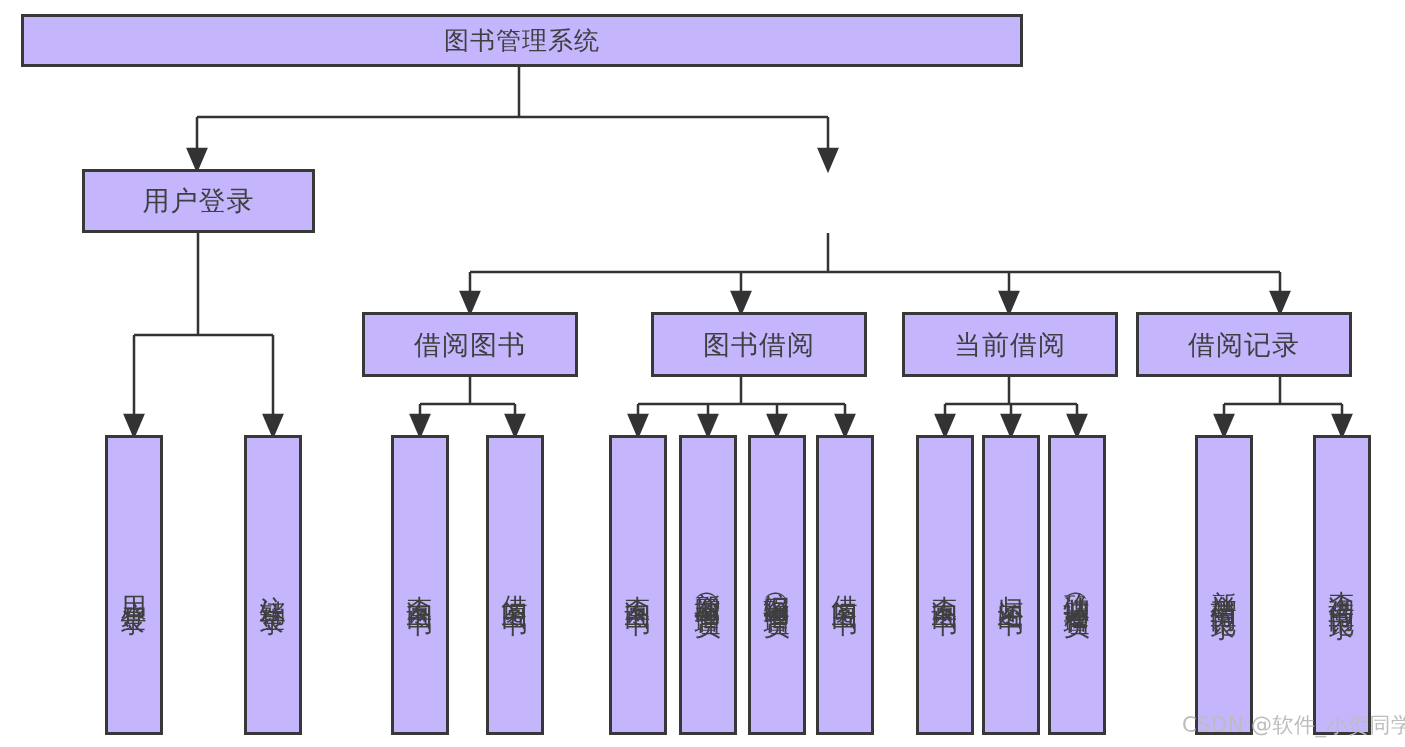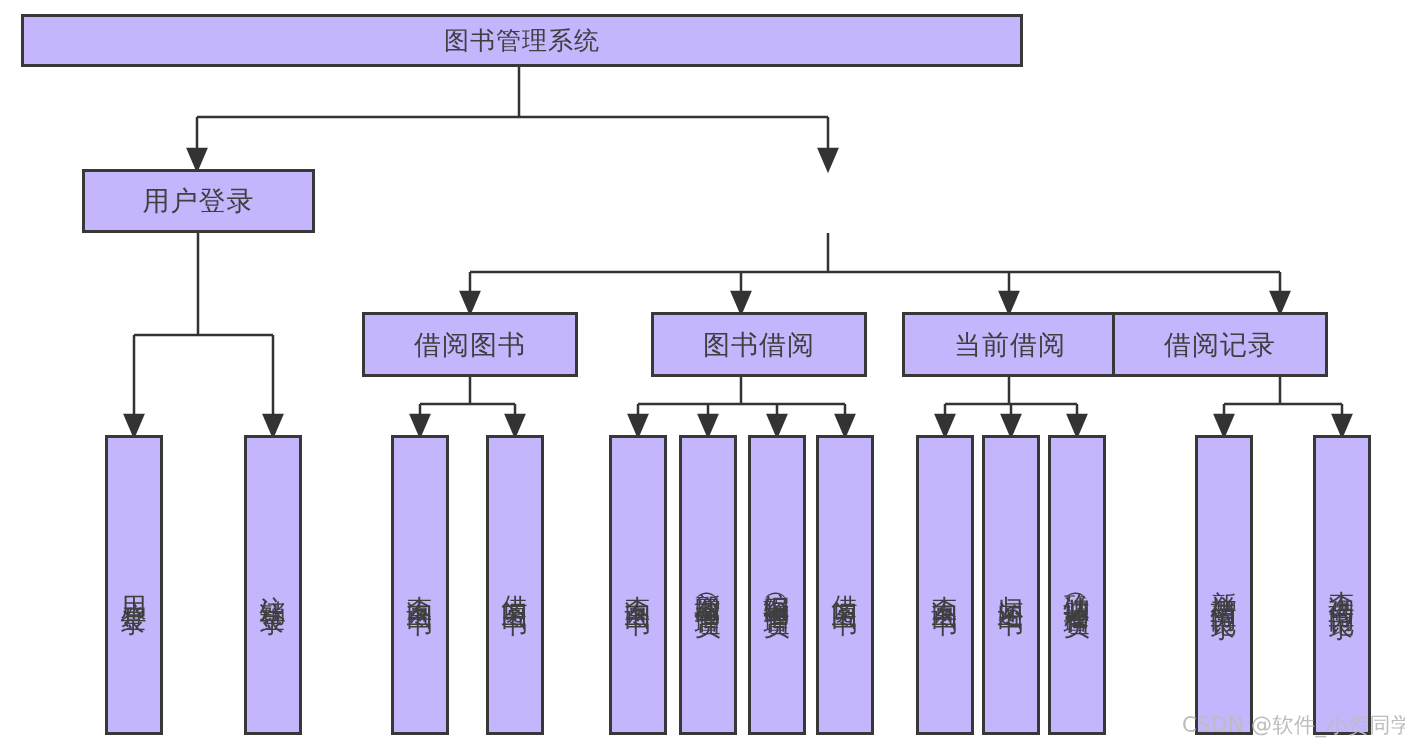--- a/index.html
+++ b/index.html
@@ -140,21 +140,21 @@
 
   <div class="node level2" style="left:362px;">
     <span>借阅图书</span>
   </div>
   <div class="node level2" style="left:633px;margin-left:18px;">
     <span>图书借阅</span>
   </div>
   <div class="node level2" style="left:902px;">
     <span>当前借阅</span>
   </div>
-  <div class="node level2" style="left:1112px;">
+  <div class="node level2" style="left:1136px;">
     <span>借阅记录</span>
   </div>
 
   <div class="node leaf" style="left:105px;">
     <span class="vtext">用户登录</span>
   </div>
   <div class="node leaf" style="left:244px;">
     <span class="vtext">注销登录</span>
   </div>
 

